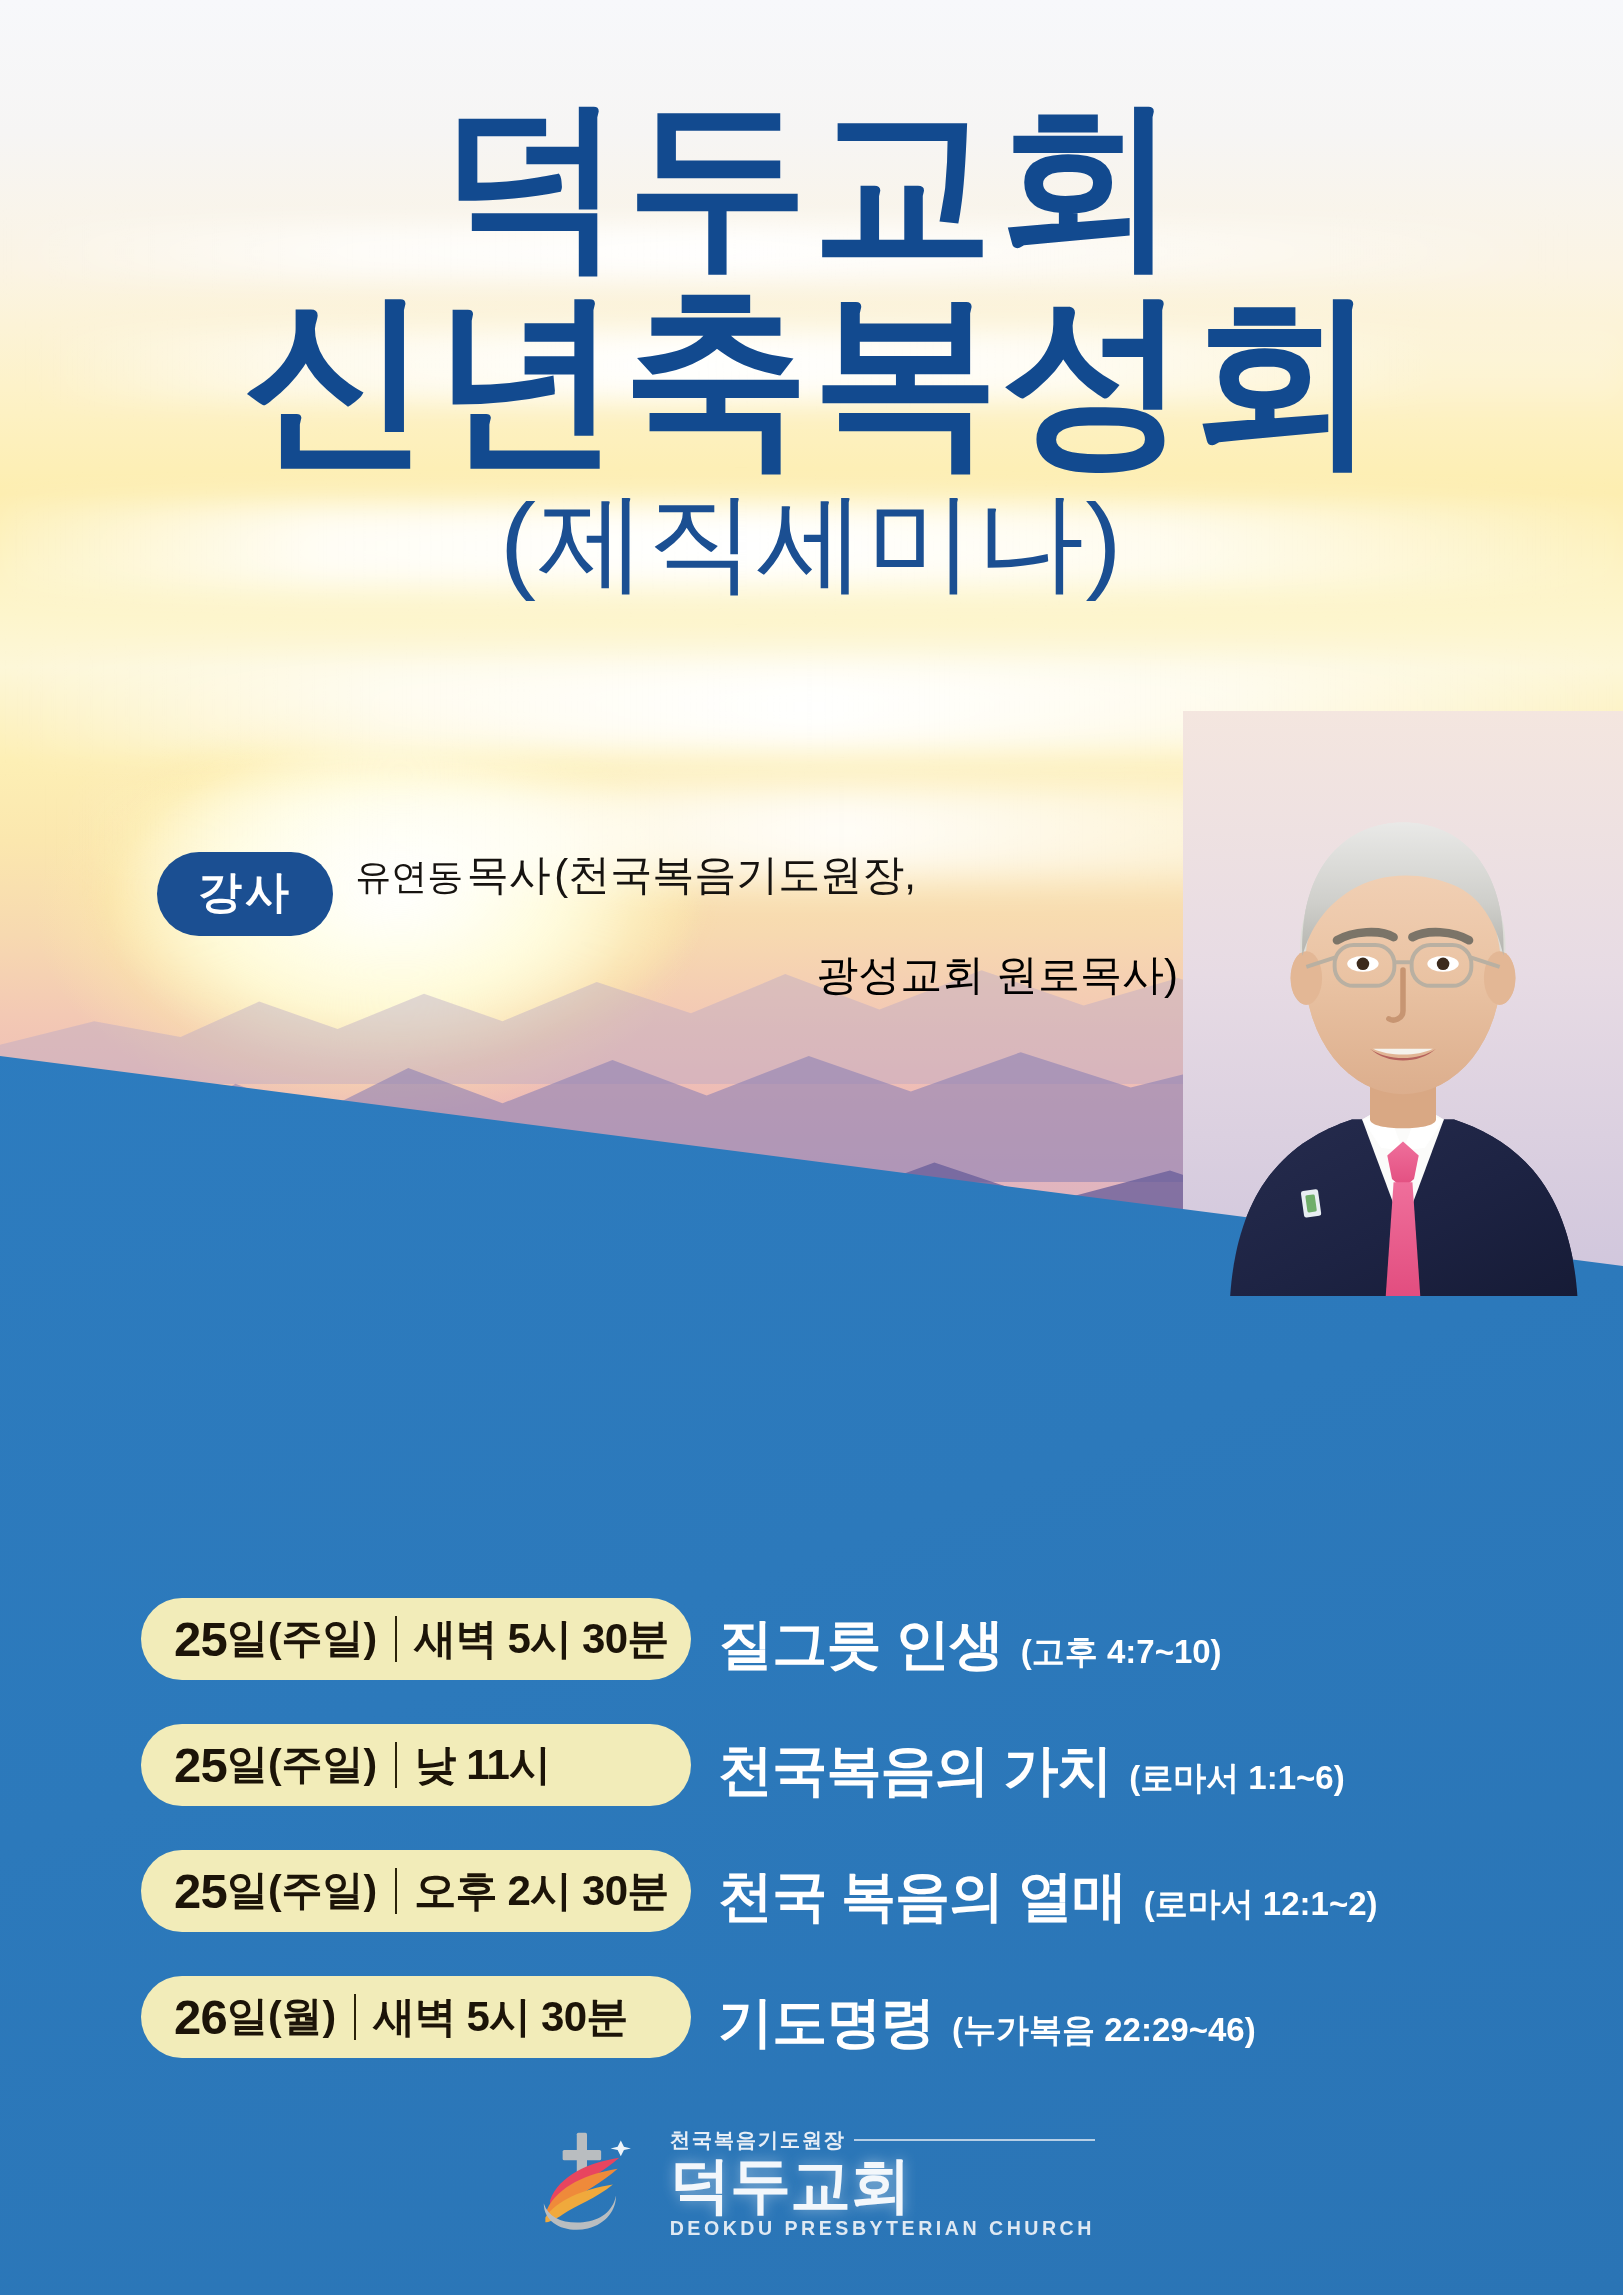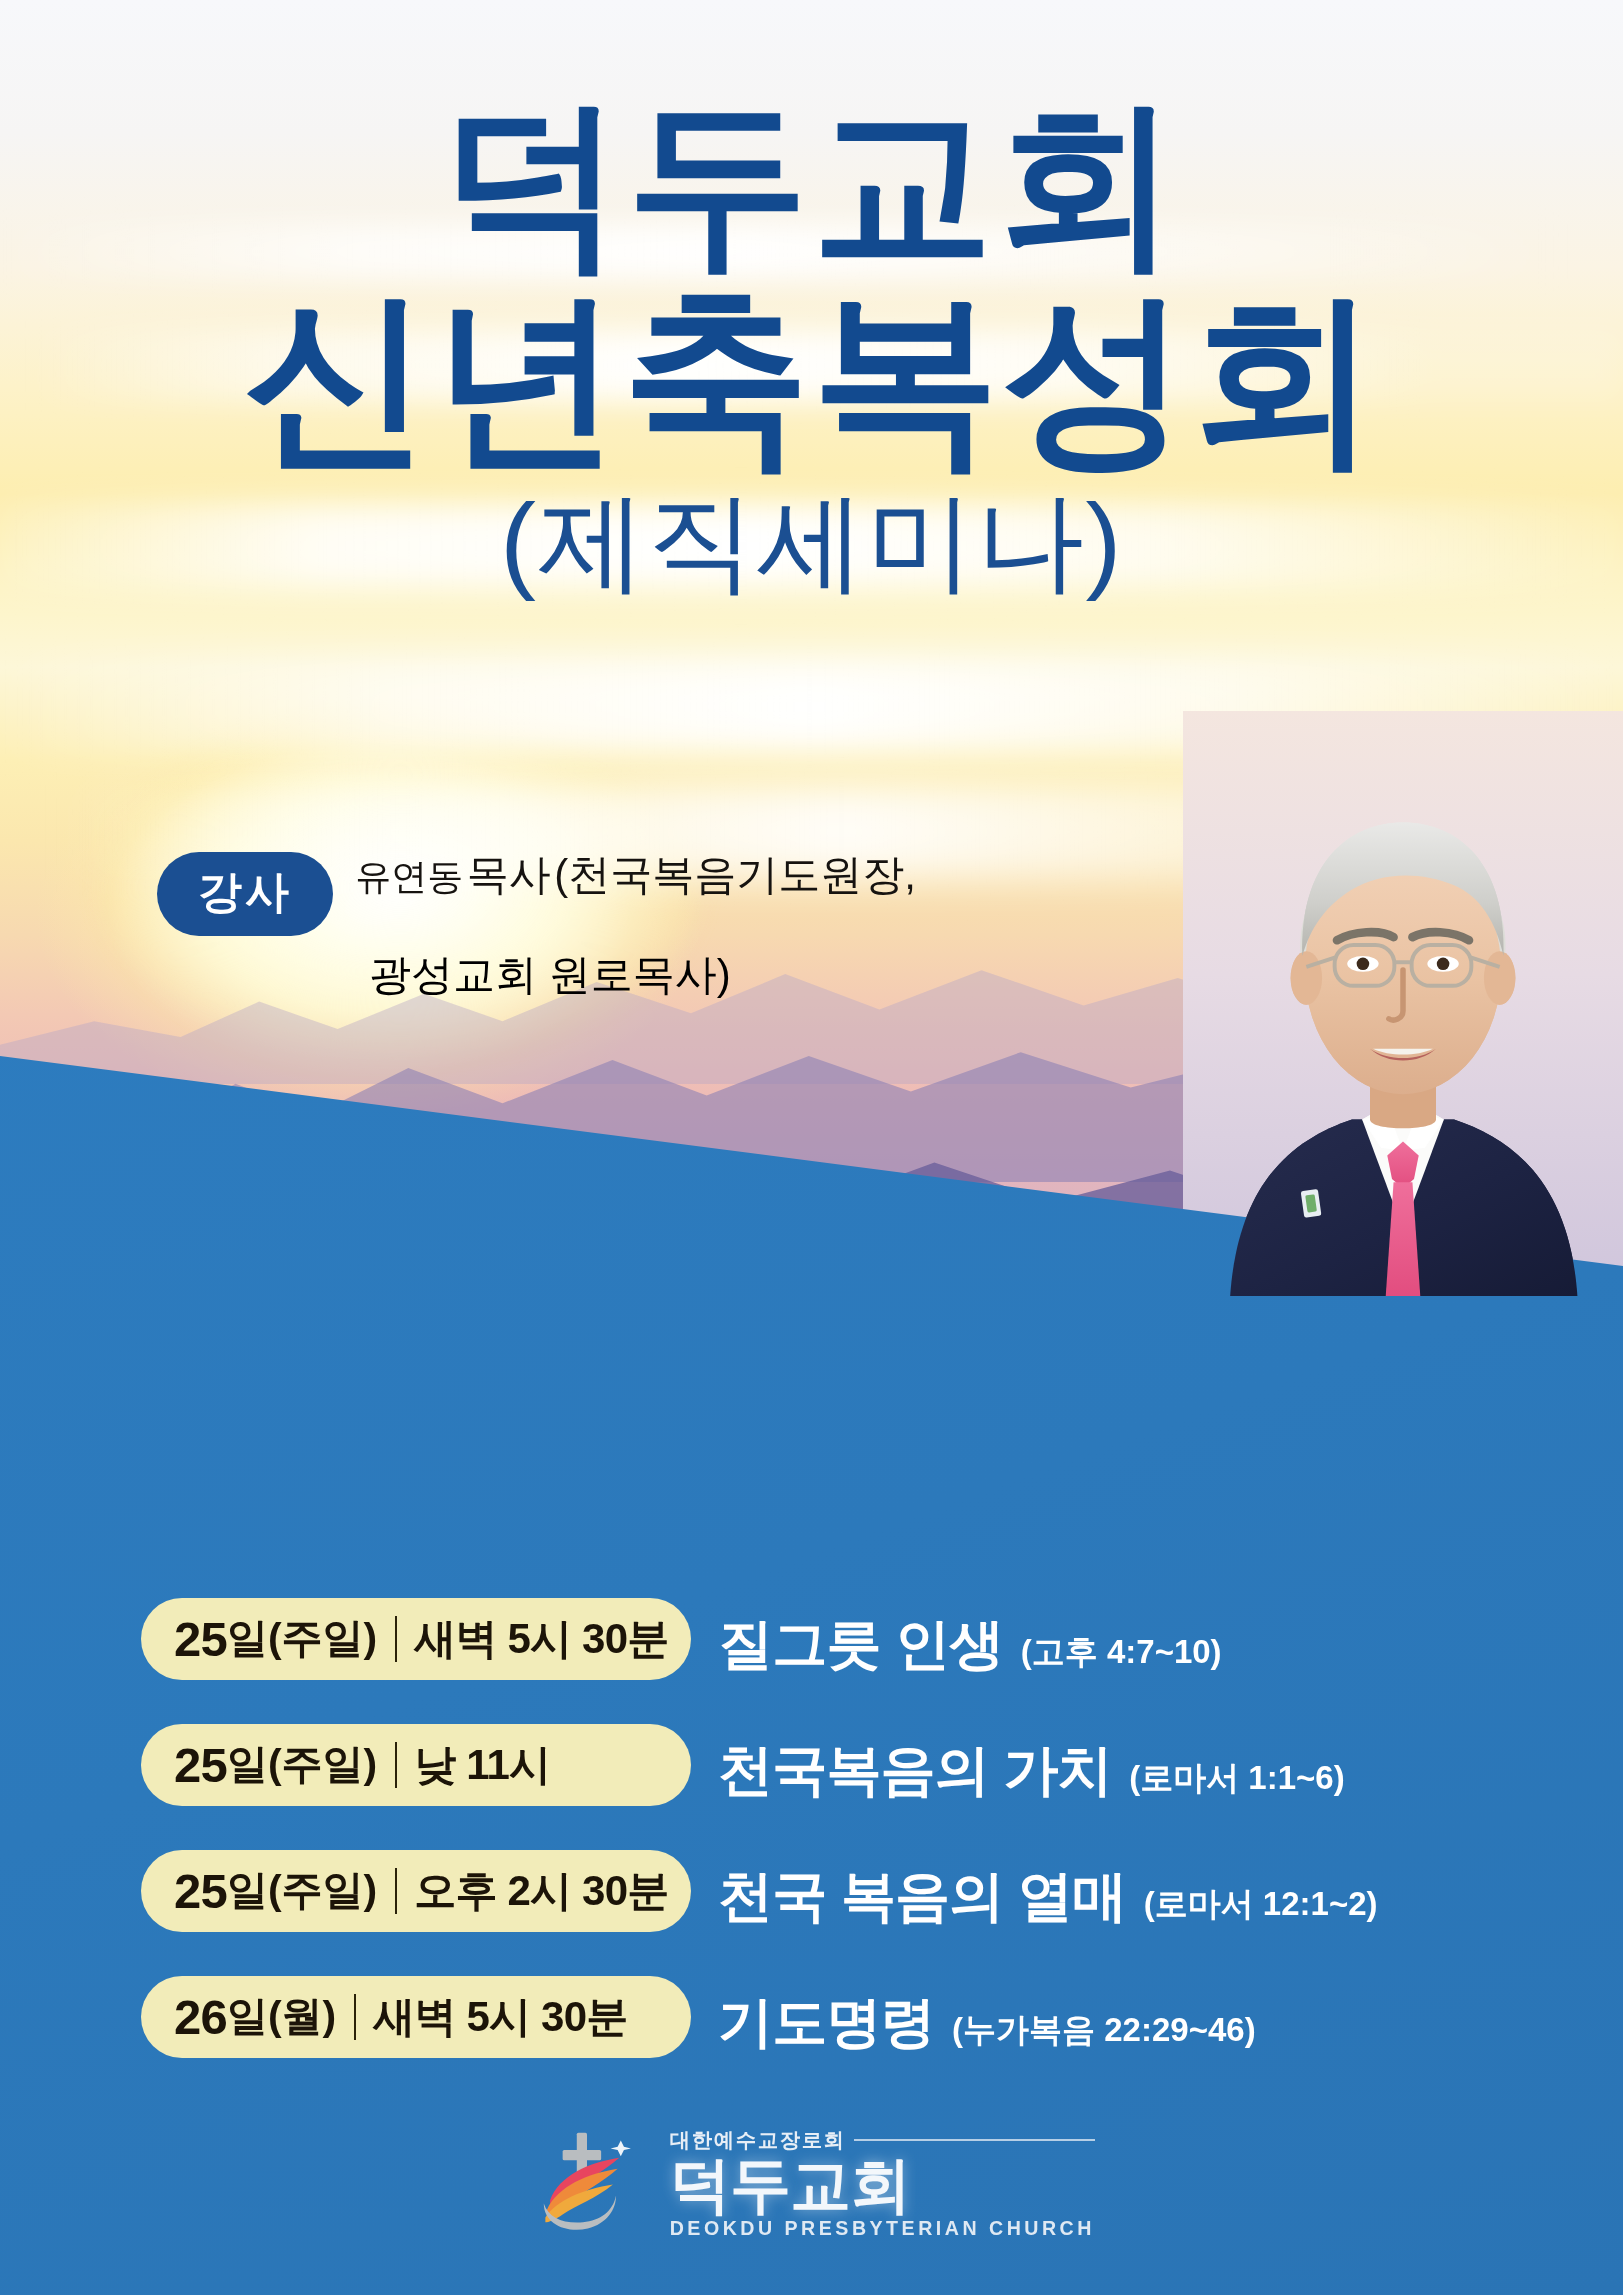--- a/index.html
+++ b/index.html
@@ -81,21 +81,21 @@
     color:#124a8f; letter-spacing:1.6px;
   }
   .t-line3{
     margin-top:17.3px;
     font-size:108px; line-height:1; font-weight:400;
     color:#1b4f92; letter-spacing:1.6px;
   }
 
   
   .speaker{
-    position:absolute; left:157px; top:847px; width:1021px;
+    position:absolute; left:157px; top:847px; width:1021px;text-align:right;
   }
   .sp-row{display:flex;align-items:flex-start;gap:22px;}
   .sp-badge{
     flex:0 0 auto;
     background:#1b4f92;color:#ffffff;
     font-size:44px;font-weight:700;
     border-radius:47px;
     padding:11px 41px 14px 41px;
     letter-spacing:3.1px;
     margin-top:4.7px;
@@ -429,21 +429,21 @@
         <path d="M24,104 C38,74 76,58 114,52 C94,70 72,80 54,94 C42,103 30,110 24,112 Z" fill="#ef8a3a"></path>
         <path d="M22,114 C36,92 70,78 108,72 C86,90 62,98 44,110 C34,117 26,120 22,120 Z" fill="#f0a93c"></path>
 
         <path d="M20,96 C20,122 48,134 76,128 C100,122 112,104 112,86 C108,106 92,118 70,120 C44,122 26,114 20,96 Z" fill="#b9bdc0"></path>
 
         <path d="M118,16 L122,24 L131,26 L122,28 L118,36 L114,28 L105,26 L114,24 Z" fill="#eef4fa"></path>
       </svg>
     </div>
     <div class="logo-text">
       <div class="lt-top">
-        <span>대한예수교장로회</span>
+        <span>천국복음기도원장</span>
         <span class="lt-rule"></span>
       </div>
       <div class="lt-main">덕두교회</div>
       <div class="lt-sub">DEOKDU PRESBYTERIAN CHURCH</div>
     </div>
   </div>
 
 </div>
 
 

